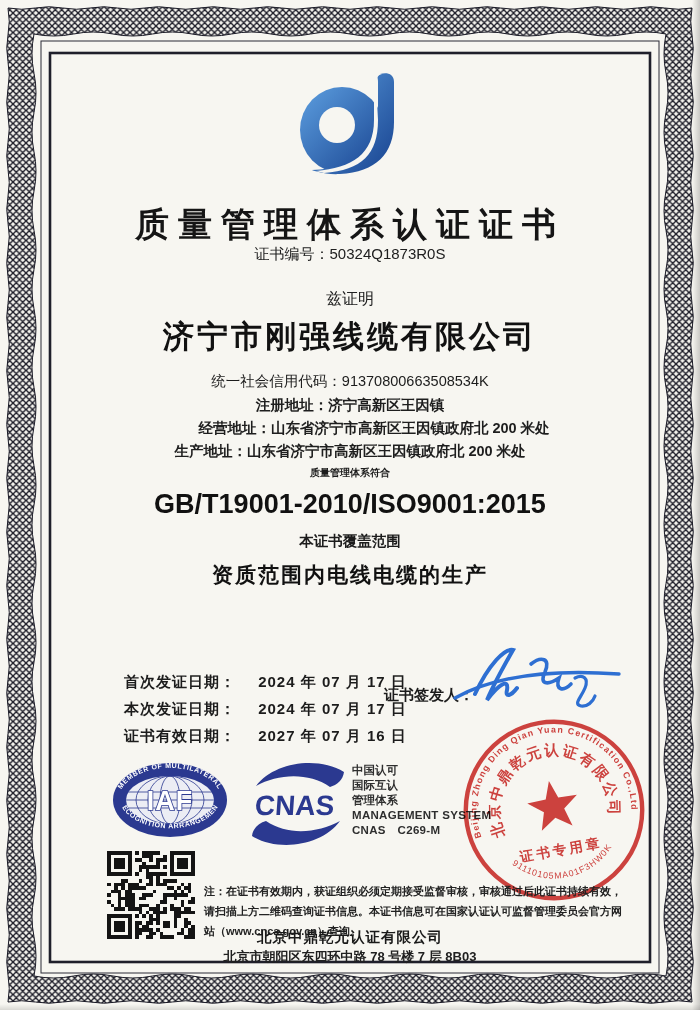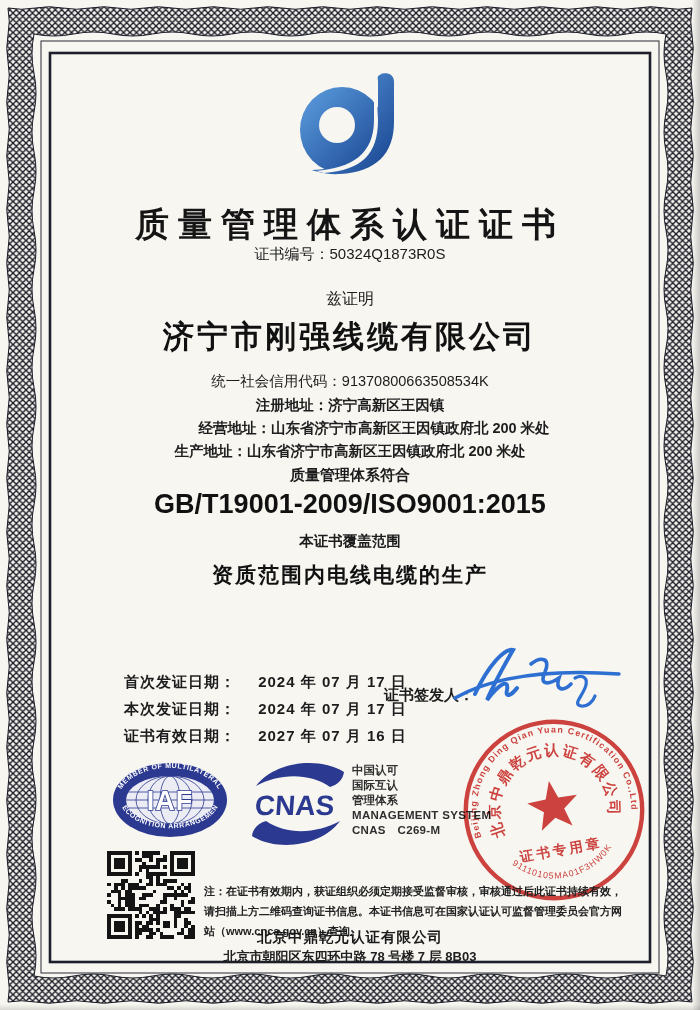--- a/index.html
+++ b/index.html
@@ -13,21 +13,21 @@
   #frame{position:absolute;inset:0;pointer-events:none;}
   .ctr{position:absolute;left:50px;width:600px;text-align:center;}
   .logo{position:absolute;left:288px;top:70px;}
   .title{top:202px;font-size:34px;font-weight:bold;letter-spacing:9px;color:#151515;}
   .certline{top:245px;font-size:15px;color:#202020;}
   .declare{top:289px;font-size:16px;color:#202020;}
   .company{top:316px;font-size:31px;font-weight:bold;letter-spacing:3px;color:#111;}
   .credit{top:372px;font-size:14.5px;}
   .addr{font-size:14.5px;font-weight:600;color:#1e1e1e;}
   .reg{top:396px;} .biz{top:419px;padding-left:24px;} .prod{top:442px;}
-  .conform{top:466px;font-size:15px;font-weight:600;}
+  .conform{top:466px;font-size:10px;font-weight:600;}
   .gbt{top:489px;font-size:27px;font-weight:bold;color:#111;}
   .scopelabel{top:532px;font-size:14.5px;font-weight:600;}
   .scope{top:561px;font-size:21px;font-weight:bold;letter-spacing:2px;color:#111;}
   .dates{position:absolute;left:124px;top:673px;font-size:15px;}
   .date-row{margin-bottom:8px;white-space:nowrap;}
   .dlabel{display:inline-block;width:122px;font-weight:600;letter-spacing:1px;}
   .dvalue{margin-left:8px;font-weight:600;letter-spacing:1px;margin-top:16px;}
   .signer{position:absolute;left:384px;top:686px;font-size:15px;font-weight:600;}
   .signature{position:absolute;left:447px;top:634px;}
   .iaf{position:absolute;left:110px;top:761px;}
@@ -86,21 +86,21 @@
     <span>注册地址：</span><span>济宁高新区王因镇</span>
   </div>
   <div class="ctr addr biz">
     <span>经营地址：</span><span>山东省济宁市高新区王因镇政府北 200 米处</span>
   </div>
   <div class="ctr addr prod">
     <span>生产地址：</span><span>山东省济宁市高新区王因镇政府北 200 米处</span>
   </div>
 
   <div class="ctr conform">质量管理体系符合</div>
-  <div class="ctr gbt">GB/T19001-2009/ISO9001:2015</div>
+  <div class="ctr gbt">GB/T19001-2010/ISO9001:2015</div>
   <div class="ctr scope">资质范围内电线电缆的生产</div>
   <div class="ctr scopelabel">本证书覆盖范围</div>
 
   <div class="dates">
     <div class="date-row">
       <span class="dlabel">首次发证日期：</span>
       <span class="dvalue">2024 年 07 月 17 日</span>
     </div>
     <div class="date-row">
       <span class="dlabel">本次发证日期：</span>

